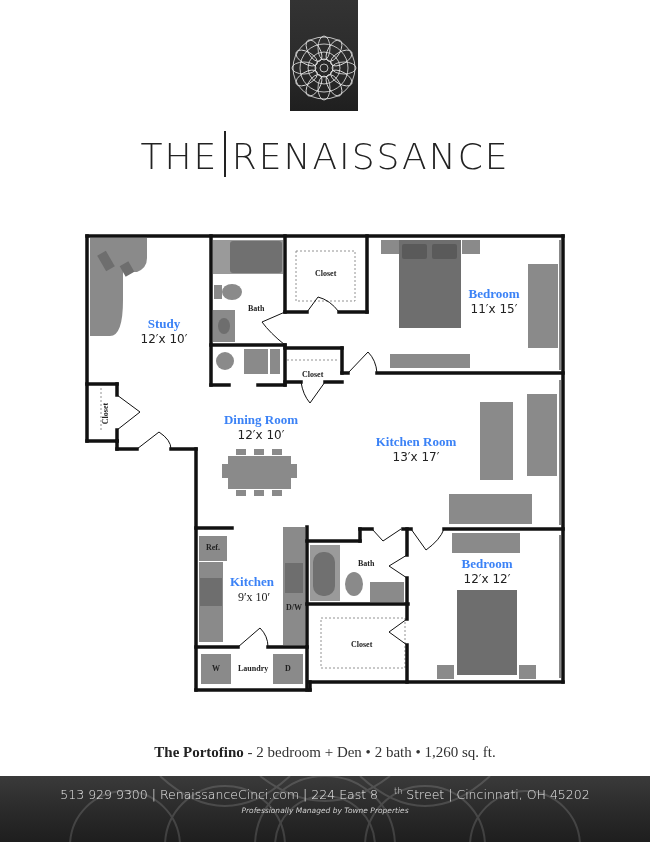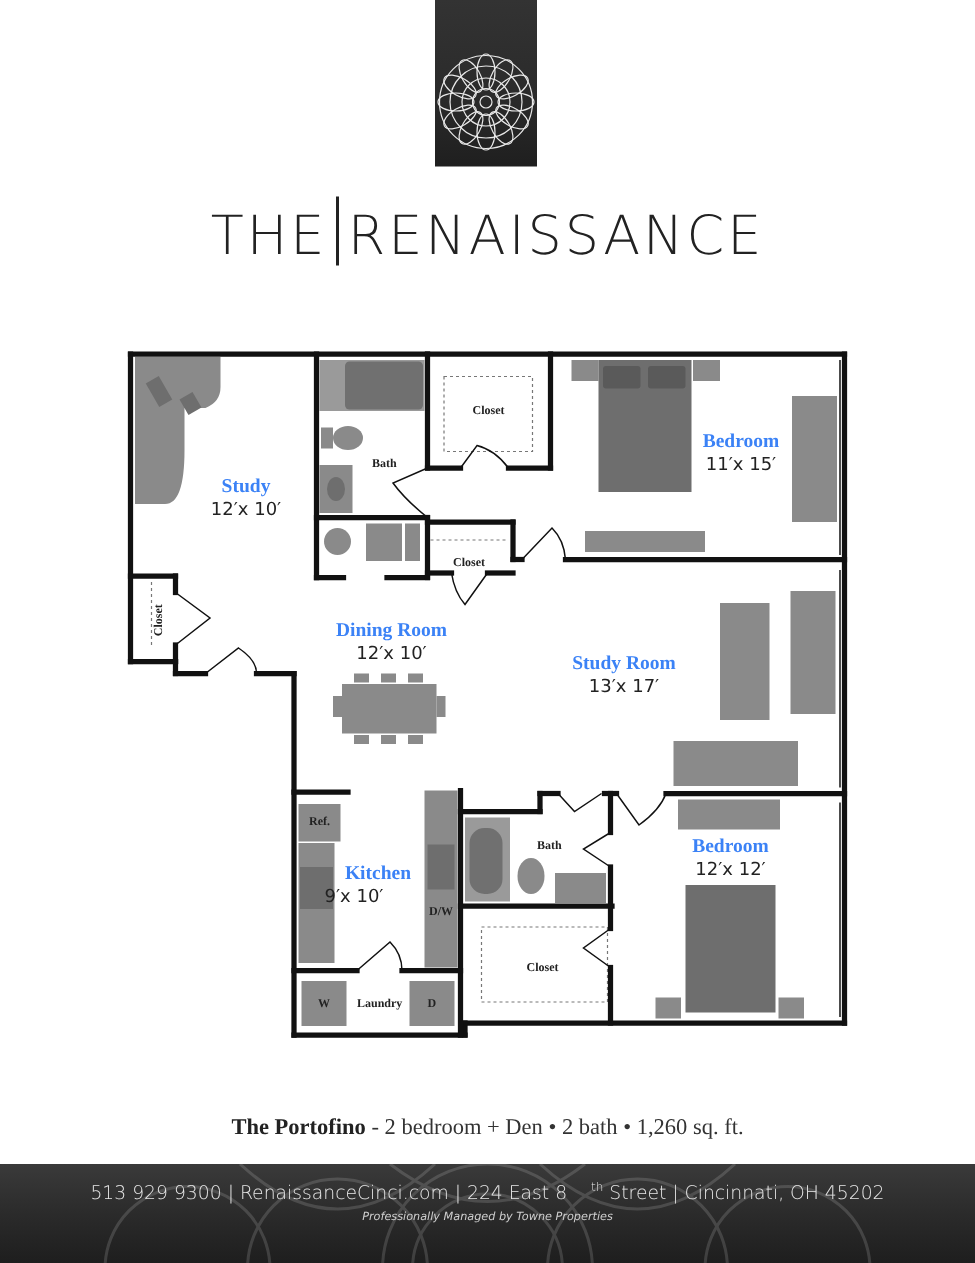--- a/index.html
+++ b/index.html
@@ -257,25 +257,25 @@
 
 <div class="room-label" style="left:140px;top:316px;width:48px;">Study</div>
 <div class="room-dim" style="left:134px;top:332px;width:60px;">12′x 10′</div>
 
 <div class="room-label" style="left:462px;top:286px;width:64px;">Bedroom</div>
 <div class="room-dim" style="left:462px;top:302px;width:64px;">11′x 15′</div>
 
 <div class="room-label" style="left:218px;top:412px;width:86px;">Dining Room</div>
 <div class="room-dim" style="left:230px;top:428px;width:62px;">12′x 10′</div>
 
-<div class="room-label" style="left:374px;top:434px;width:84px;">Study Room</div>
+<div class="room-label" style="left:374px;top:434px;width:84px;">Kitchen Room</div>
 <div class="room-dim" style="left:384px;top:450px;width:64px;">13′x 17′</div>
 
 <div class="room-label" style="left:226px;top:574px;width:52px;">Kitchen</div>
-<div class="room-dim" style="left:210px;top:590px;width:52px;">9′x 10′</div>
+<div class="room-dim" style="left:228px;top:590px;width:52px;font-family:Liberation Serif, serif;">9′x 10′</div>
 
 <div class="room-label" style="left:455px;top:556px;width:64px;">Bedroom</div>
 <div class="room-dim" style="left:455px;top:572px;width:64px;">12′x 12′</div>
 
 <div class="small-label" style="left:248px;top:304px;">Bath</div>
 <div class="small-label" style="left:315px;top:269px;">Closet</div>
 <div class="small-label" style="left:302px;top:370px;">Closet</div>
 <div class="small-label rot" style="left:95px;top:409px;">Closet</div>
 <div class="small-label" style="left:351px;top:640px;">Closet</div>
 <div class="small-label" style="left:358px;top:559px;">Bath</div>

